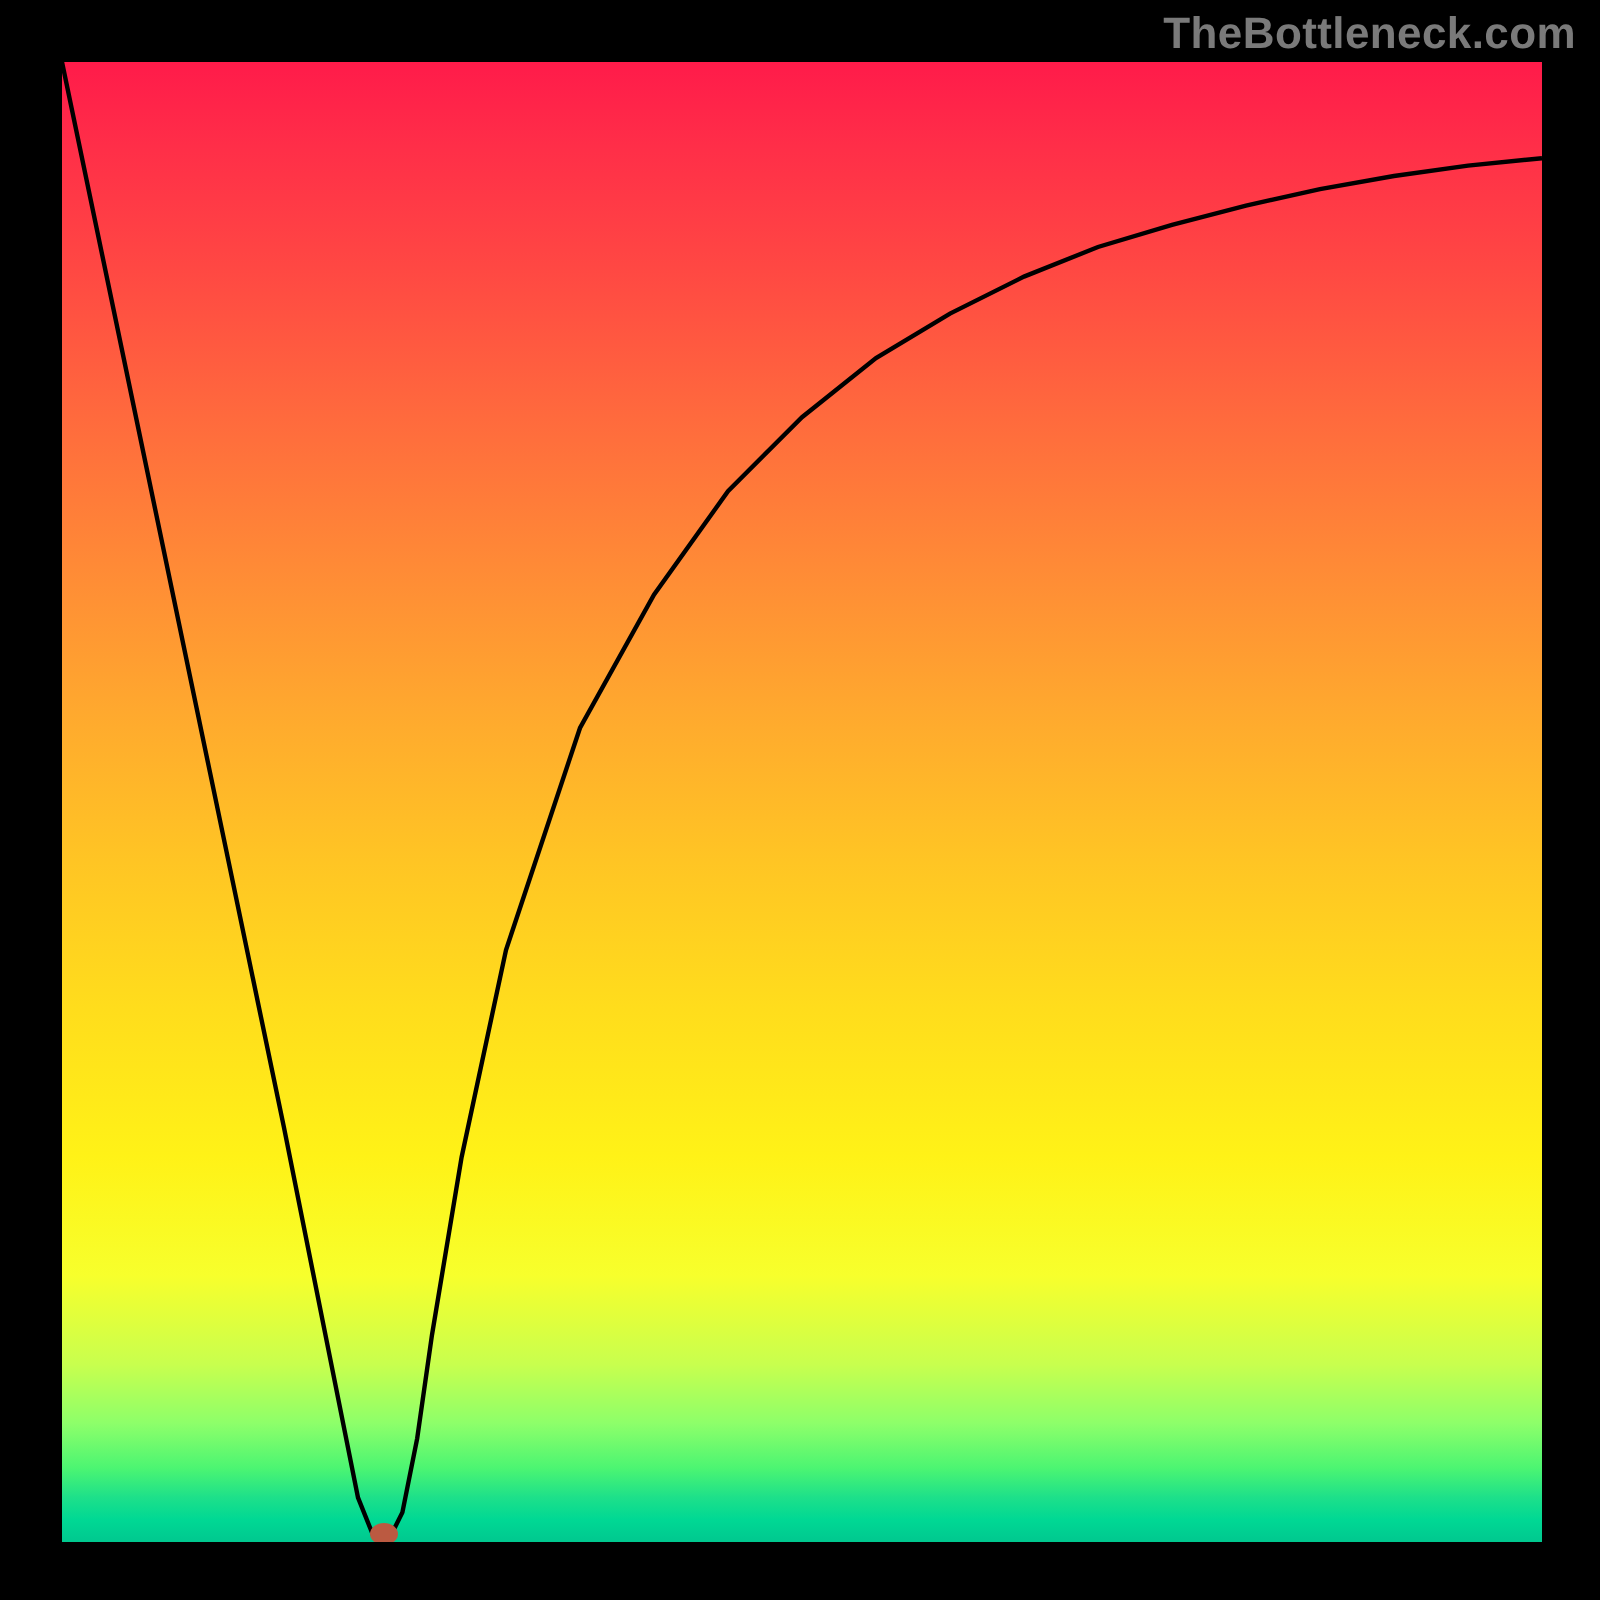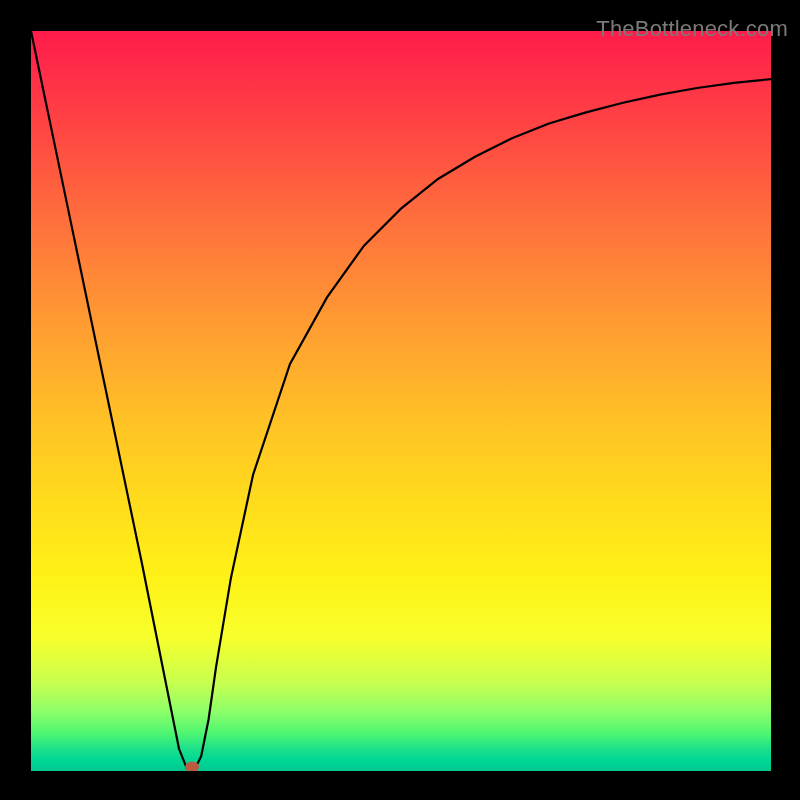--- a/index.html
+++ b/index.html
@@ -12,25 +12,25 @@
     font-family: Arial, Helvetica, sans-serif;
   }
   .frame {
     position: relative;
     width: 800px;
     height: 800px;
     background: #000;
   }
   .watermark {
     position: absolute;
-    top: 16px;
+    top: 4px;
     right: 12px;
     color: #7a7a7a;
     font-size: 22px;
-    font-weight: 400;
+    font-weight: 700;
     letter-spacing: 0.2px;
     z-index: 10;
   }
   .plot-area {
     position: absolute;
     left: 31px;
     top: 31px;
     width: 740px;
     height: 740px;
     overflow: hidden;

